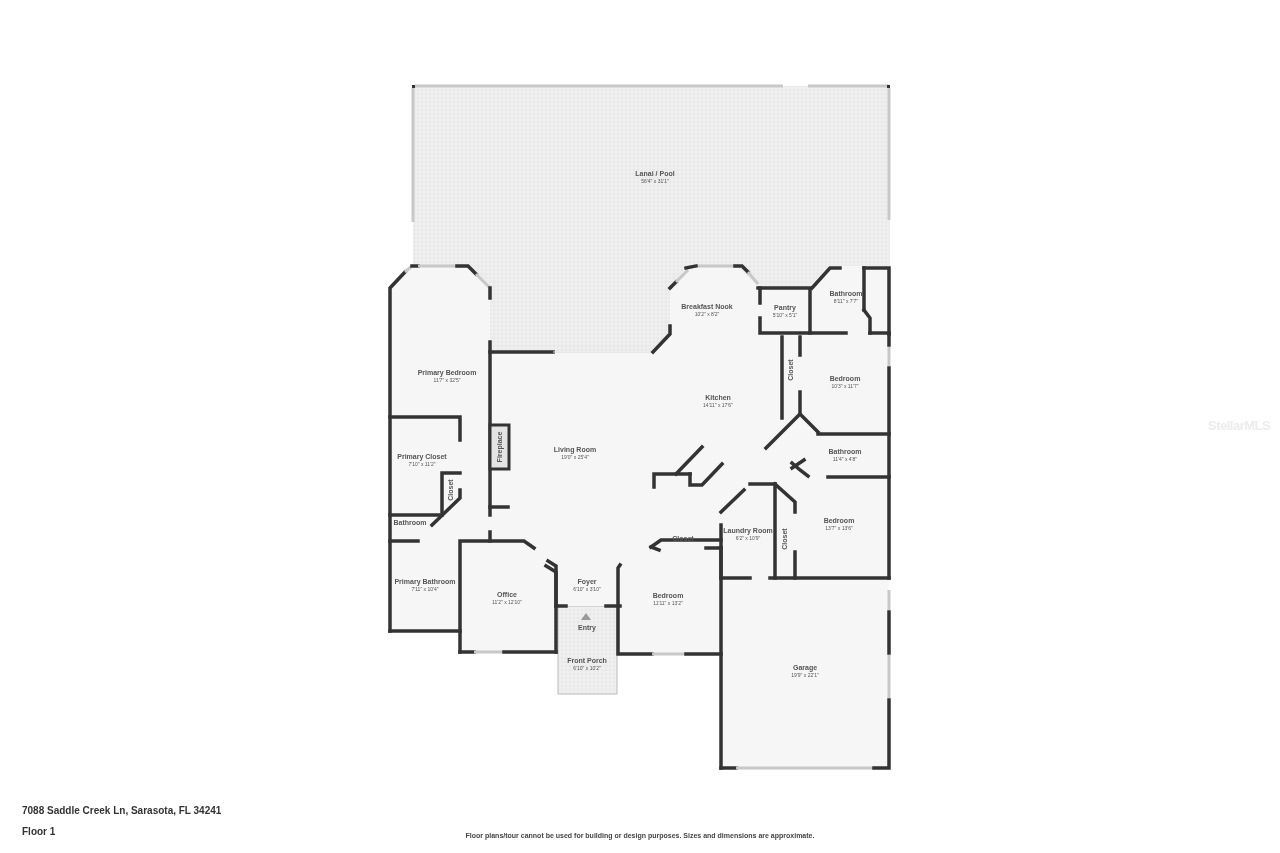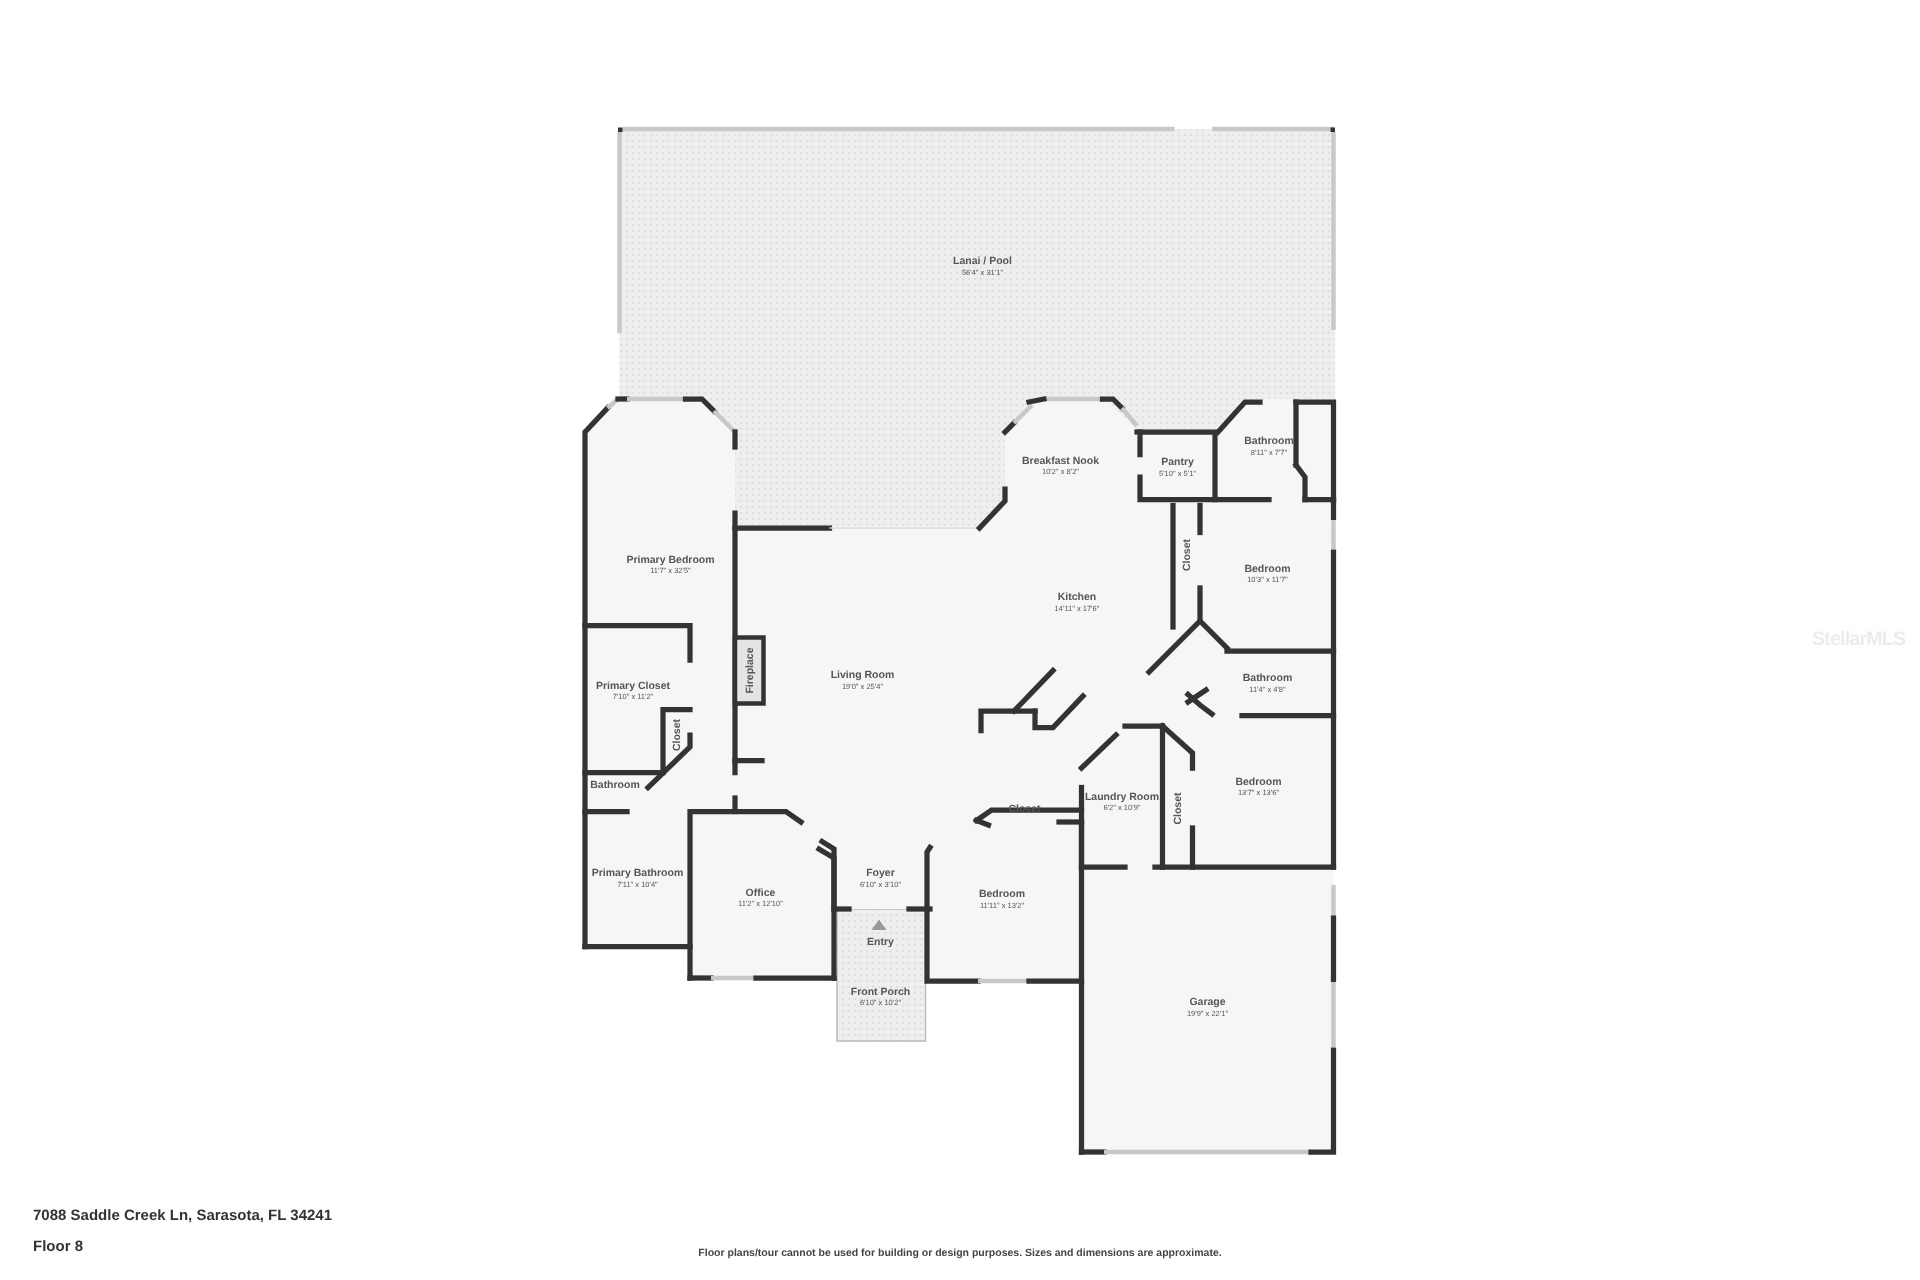--- a/index.html
+++ b/index.html
@@ -223,14 +223,14 @@
 
   <text class="vlabel" transform="translate(793,370) rotate(-90)" text-anchor="middle">Closet</text>
   <text class="vlabel" transform="translate(787,539) rotate(-90)" text-anchor="middle">Closet</text>
   <text class="vlabel" transform="translate(453,490) rotate(-90)" text-anchor="middle">Closet</text>
   <text class="vlabel" transform="translate(502,447) rotate(-90)" text-anchor="middle">Fireplace</text>
   <text class="room-name" x="683" y="541" text-anchor="middle">Closet</text>
 </svg>
 
 <div class="watermark">StellarMLS</div>
 <div class="footer-address">7088 Saddle Creek Ln, Sarasota, FL 34241</div>
-<div class="footer-floor">Floor 8</div>
+<div class="footer-floor">Floor 1</div>
 <div class="disclaimer">Floor plans/tour cannot be used for building or design purposes. Sizes and dimensions are approximate.</div>
 
 </body></html>

